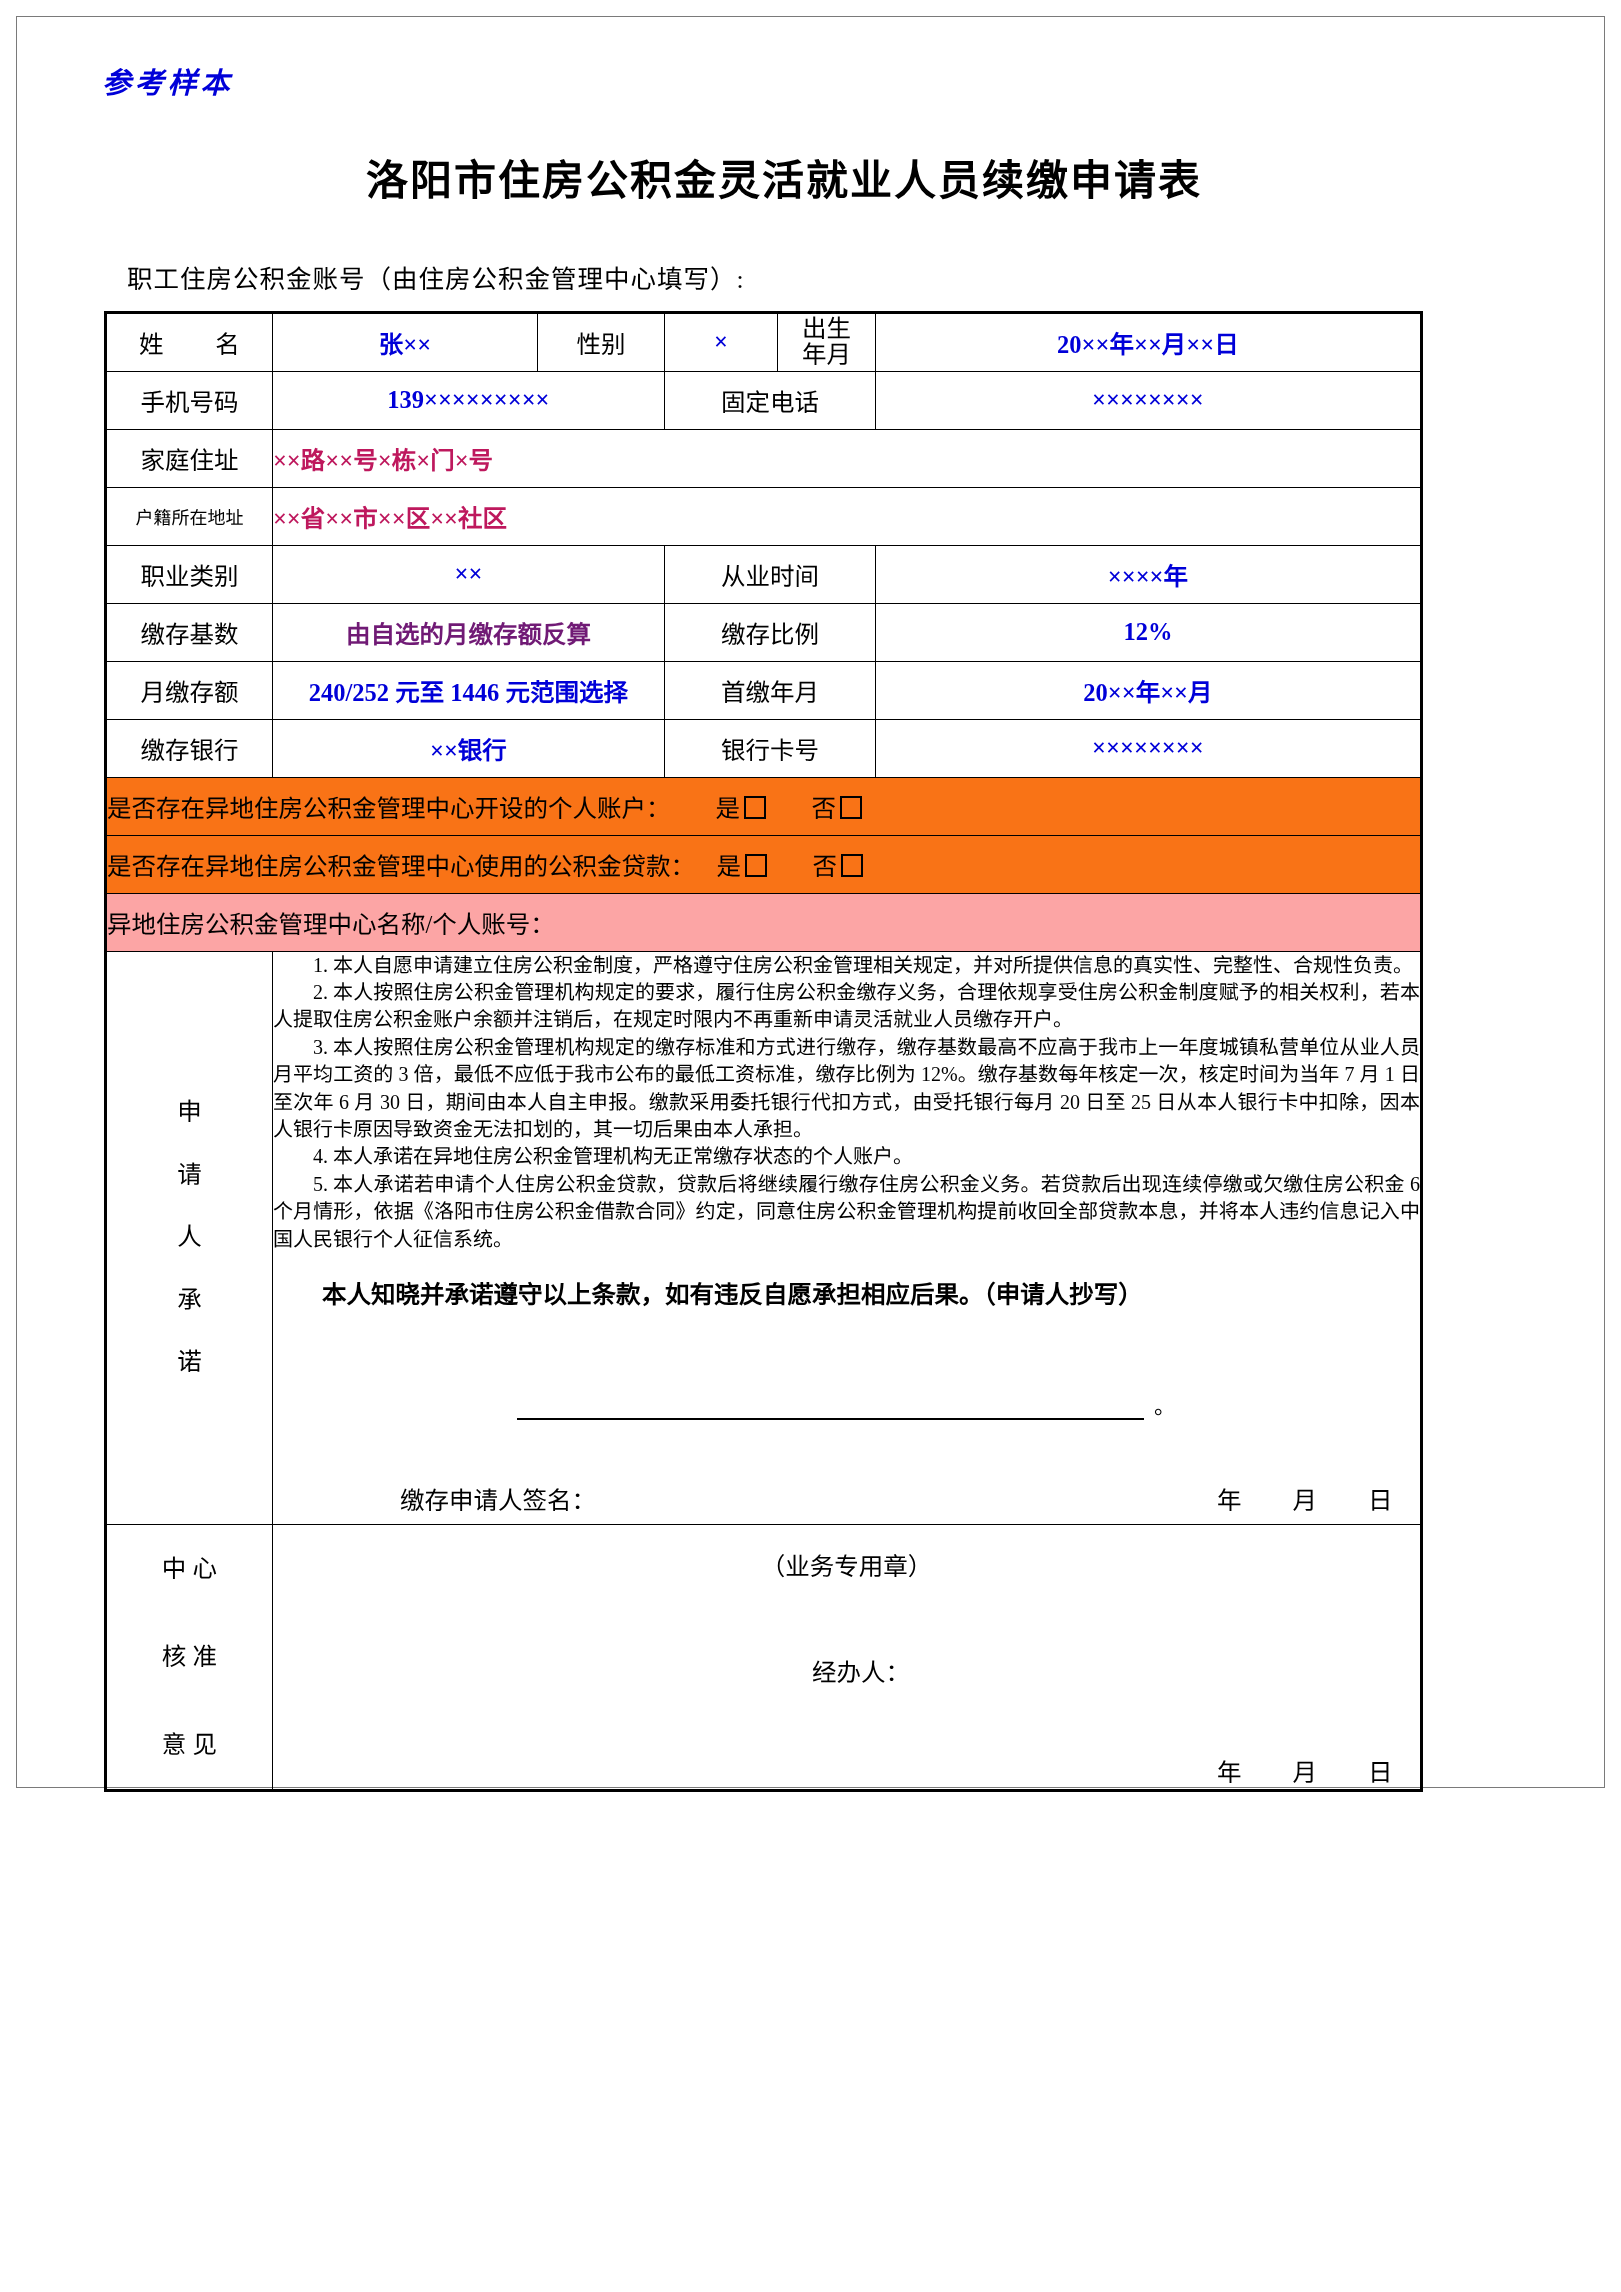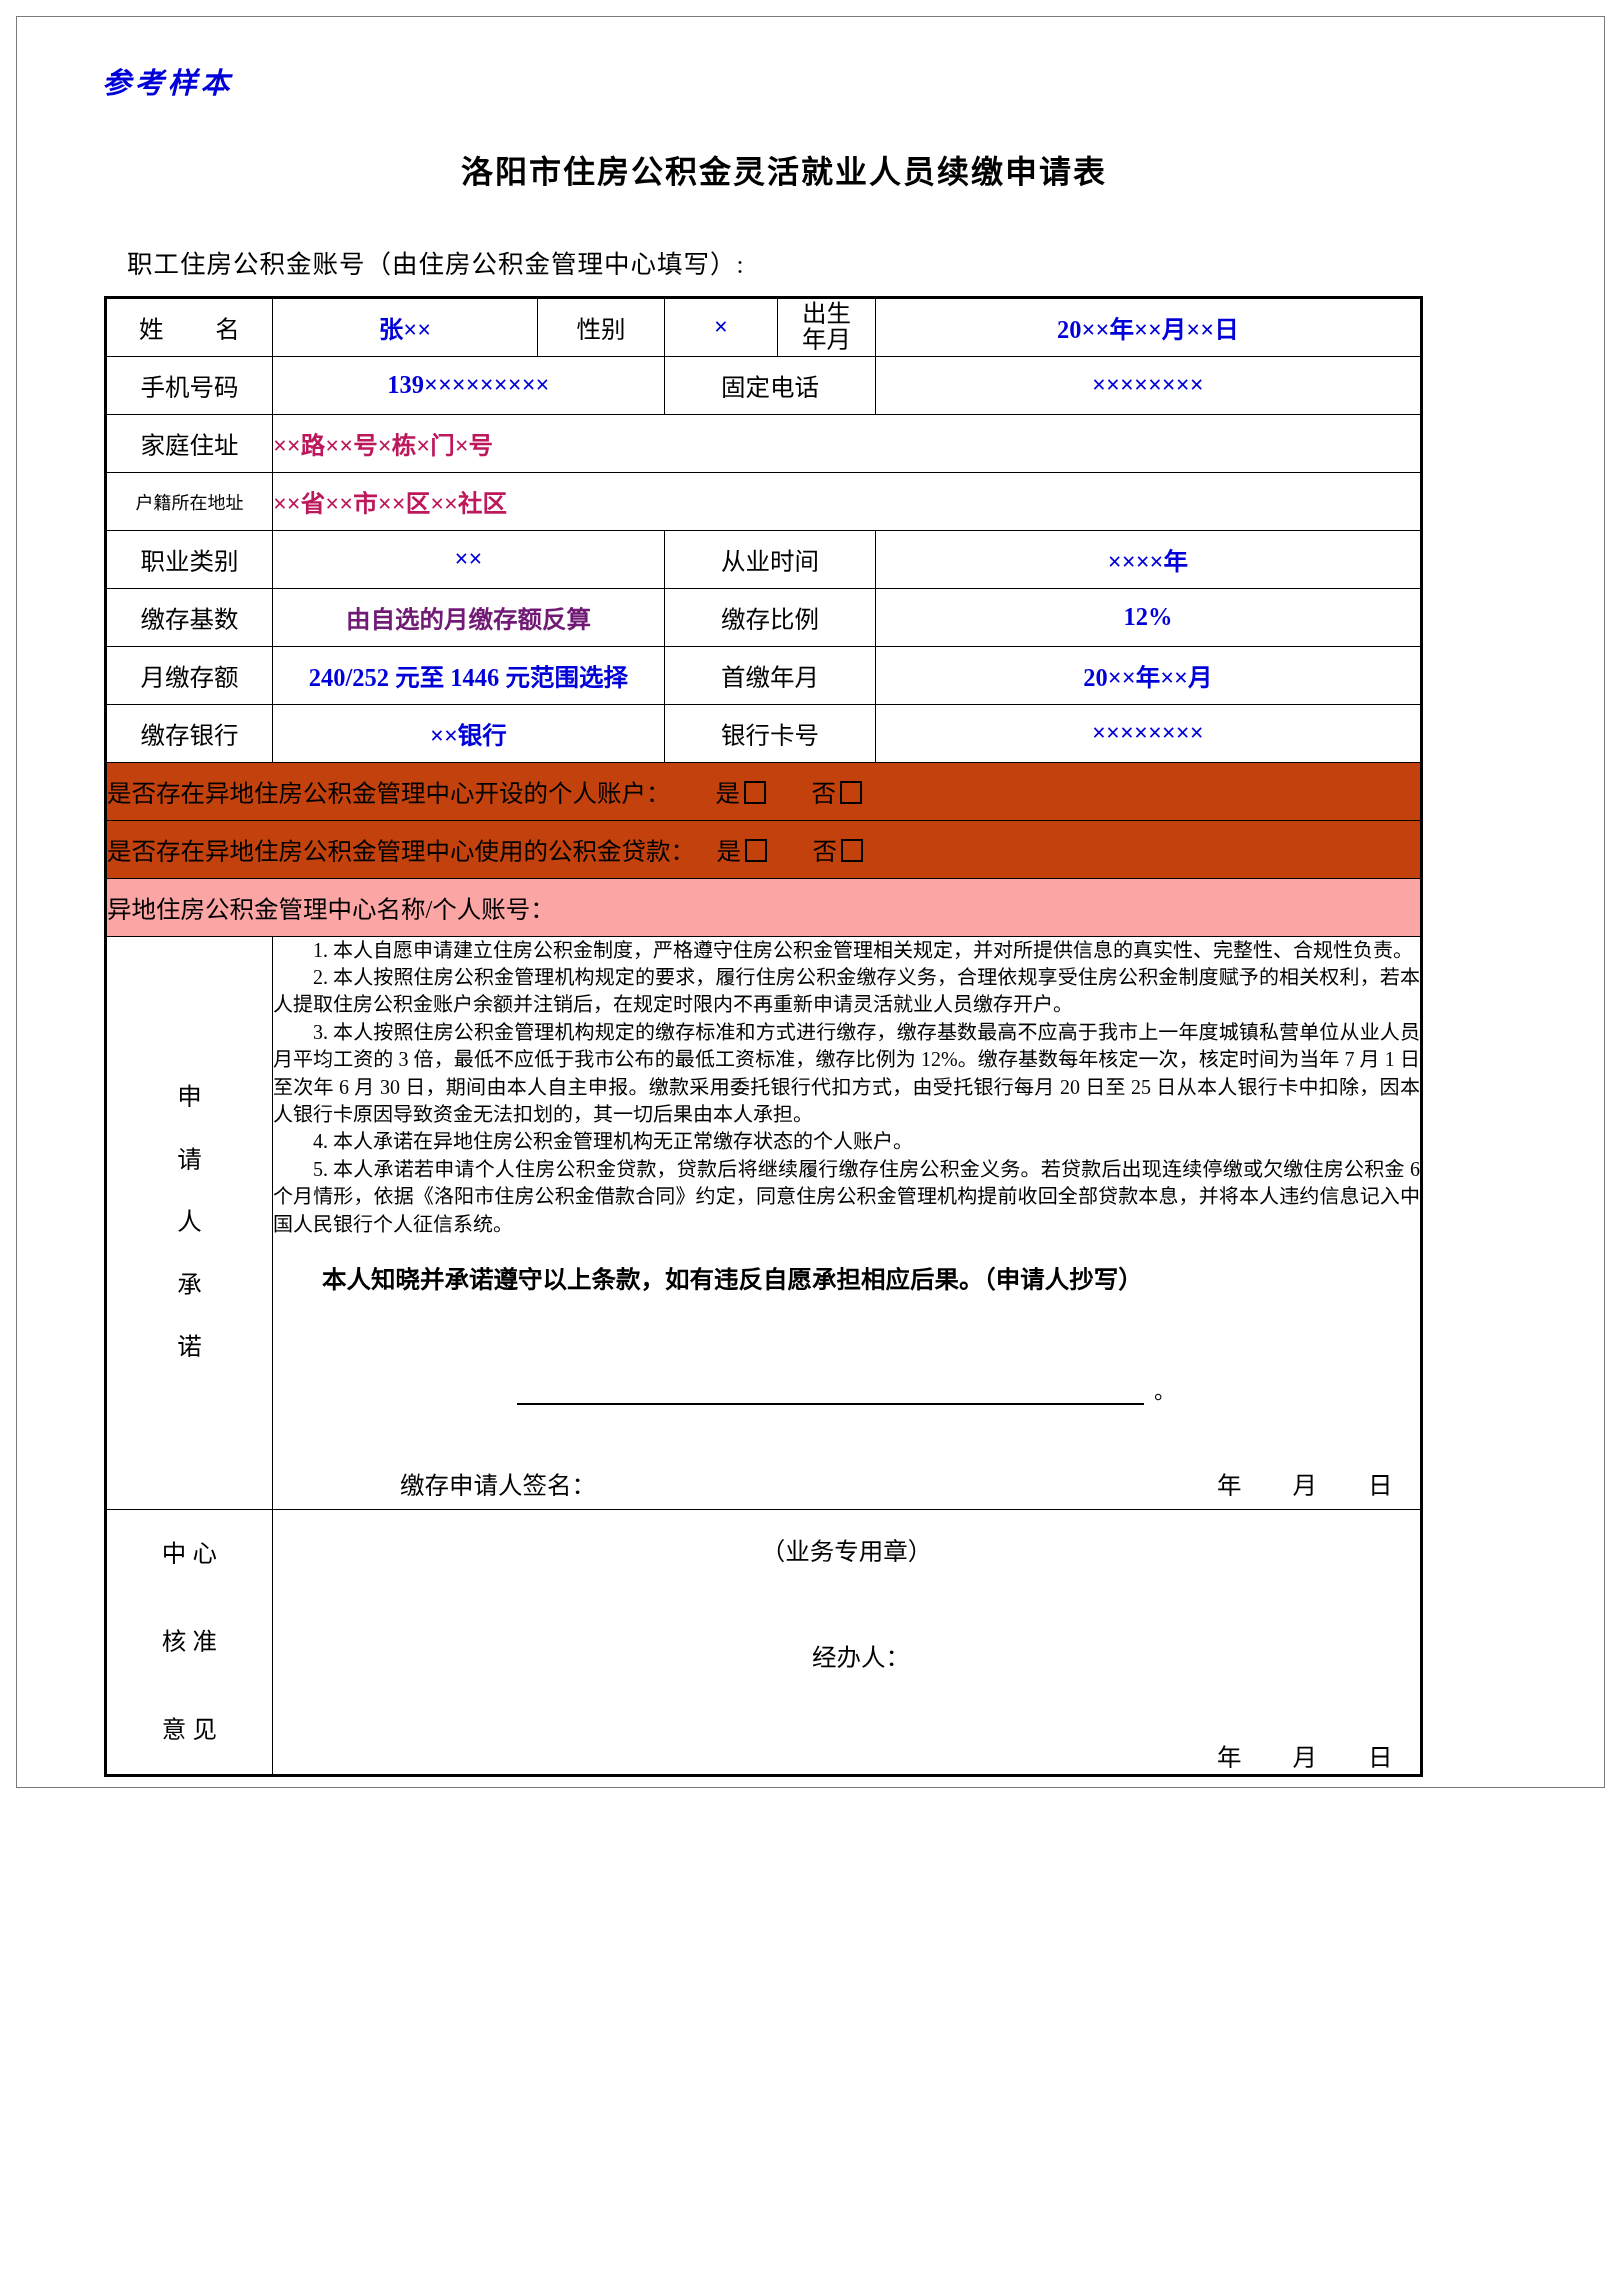--- a/index.html
+++ b/index.html
@@ -45,21 +45,21 @@
     color: #0000d8;
     letter-spacing: 3.9px;
     margin: 0 0 45px 0;
     padding-left: 3.9px;
   }
 
   
   .doc-title {
     text-align: center;
     font-family: "Liberation Serif", "DejaVu Serif", serif;
-    font-size: 32px;
+    font-size: 42px;
     font-weight: bold;
     letter-spacing: 2px;
     margin: 0 0 51px 0;
     padding-right: 59px;
   }
 
   
   .account-line {
     font-size: 25.5px;
     margin: 0 0 15.7px 0;
@@ -107,21 +107,21 @@
     padding-left: 13.7px;
     display: inline-block;
   }
   .two-line {
     line-height: 1.08;
     font-size: 22.5px;
   }
 
   
   td.chk-row {
-    background: #c2410c;
+    background: #f97316;
     text-align: left;
     padding-left: 23.5px;
     height: 53px;
     font-size: 24.5px;
   }
   .cbx {
     display: inline-block;
     width: 18.6px;
     height: 18.6px;
     border: 2px solid #000;

